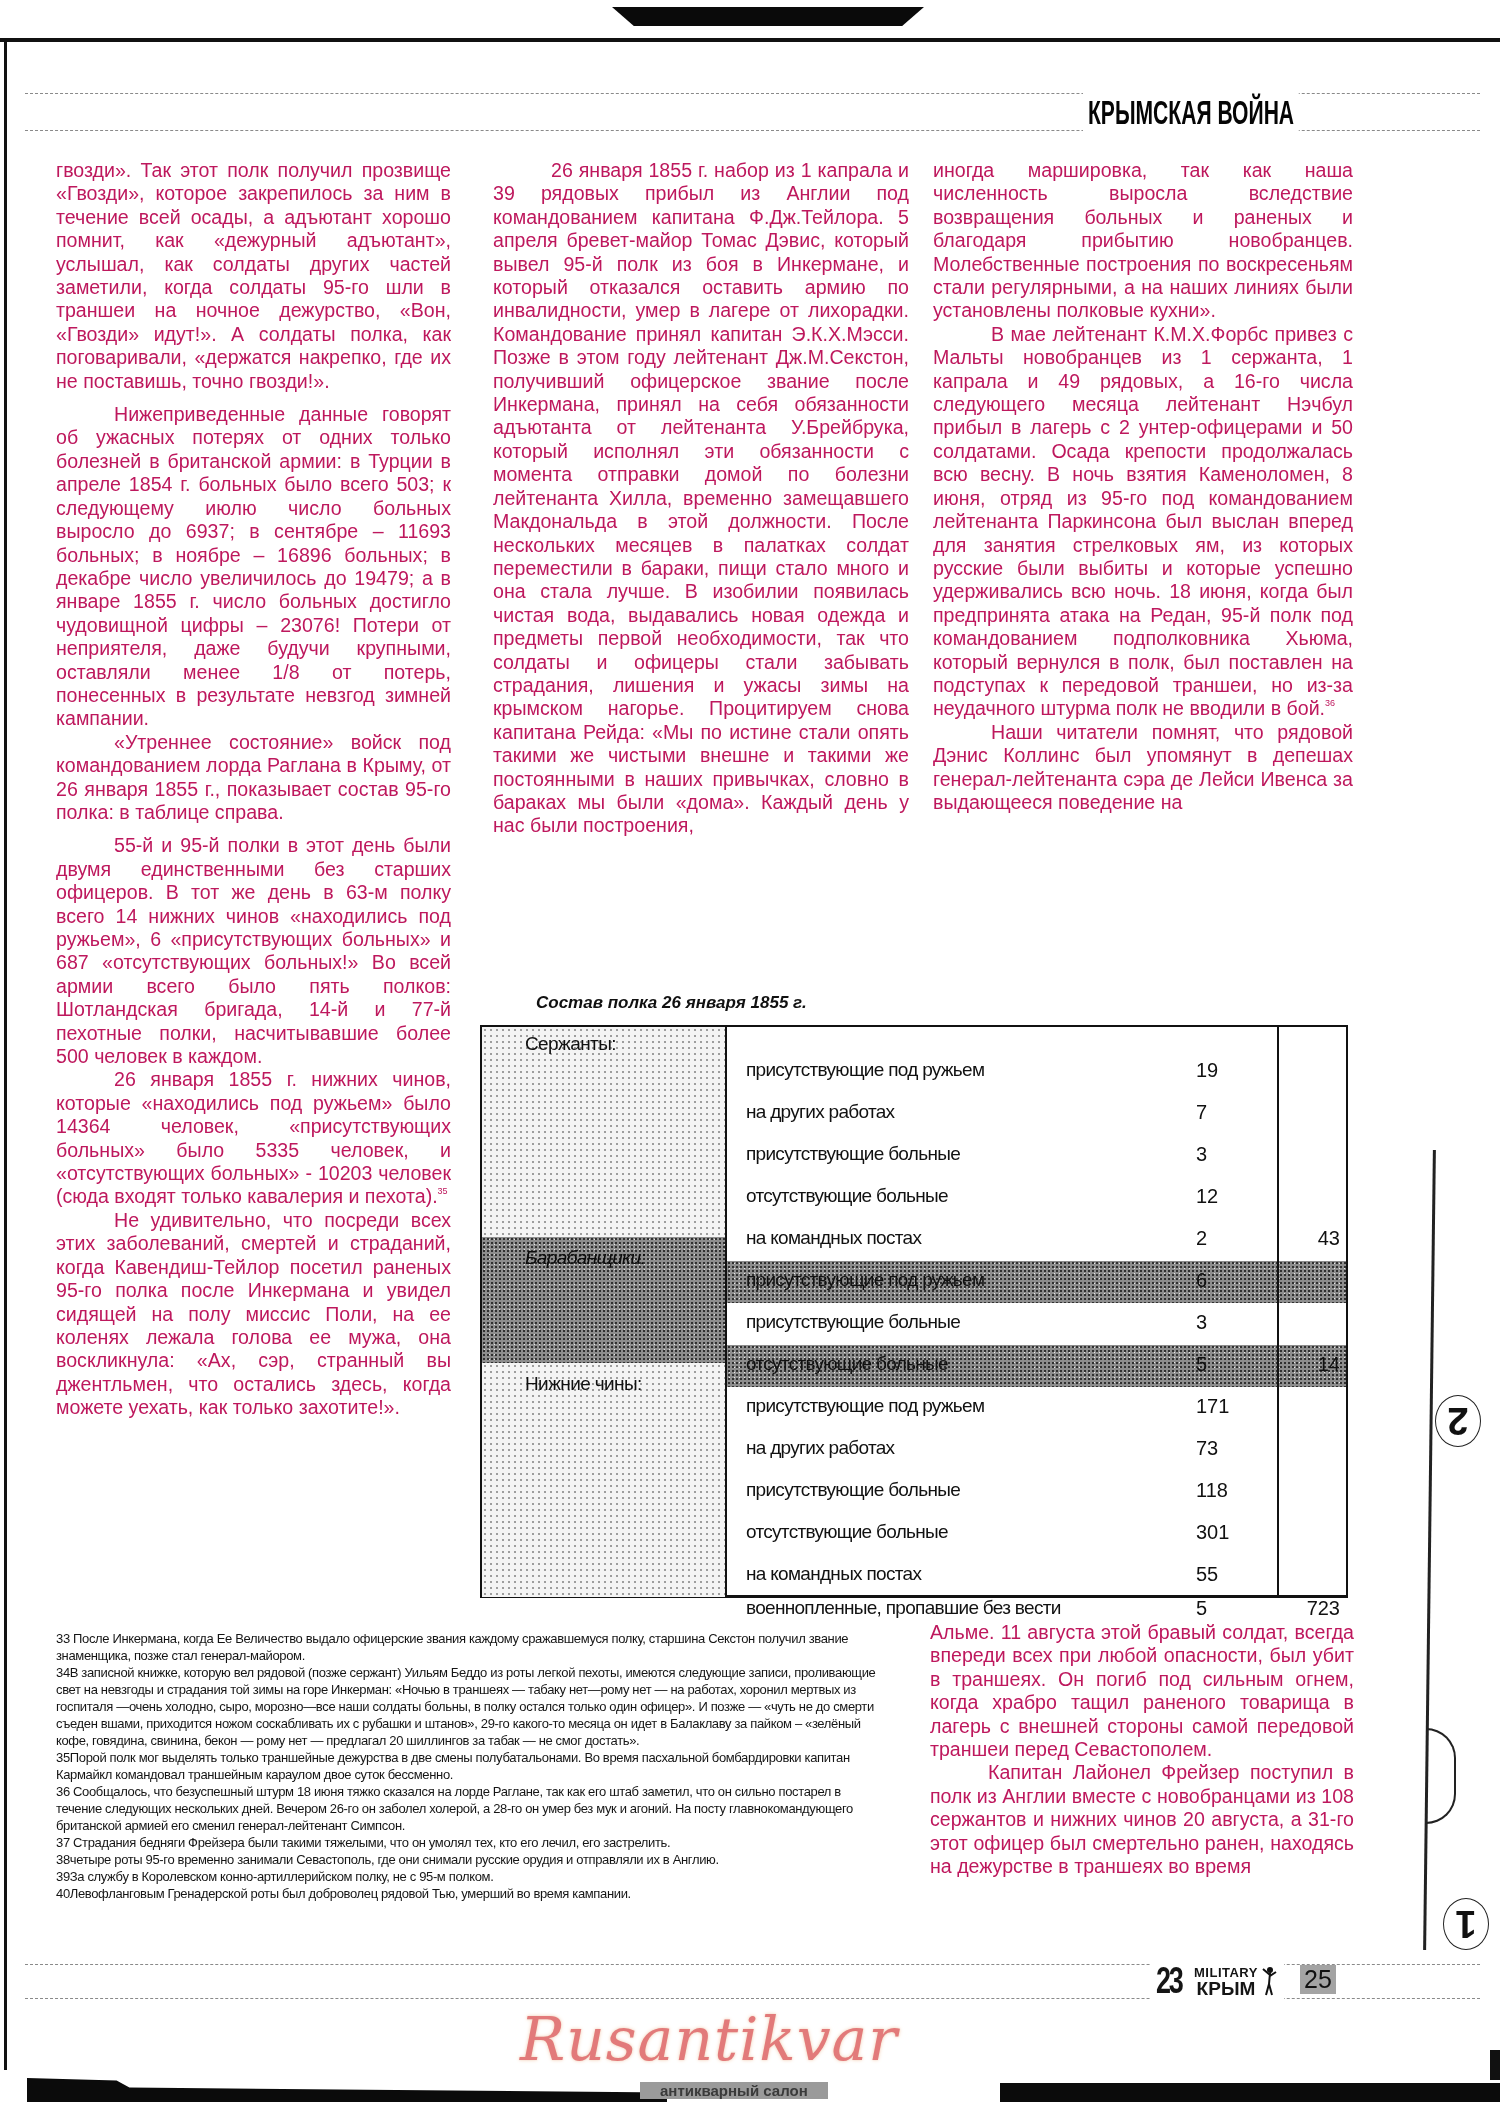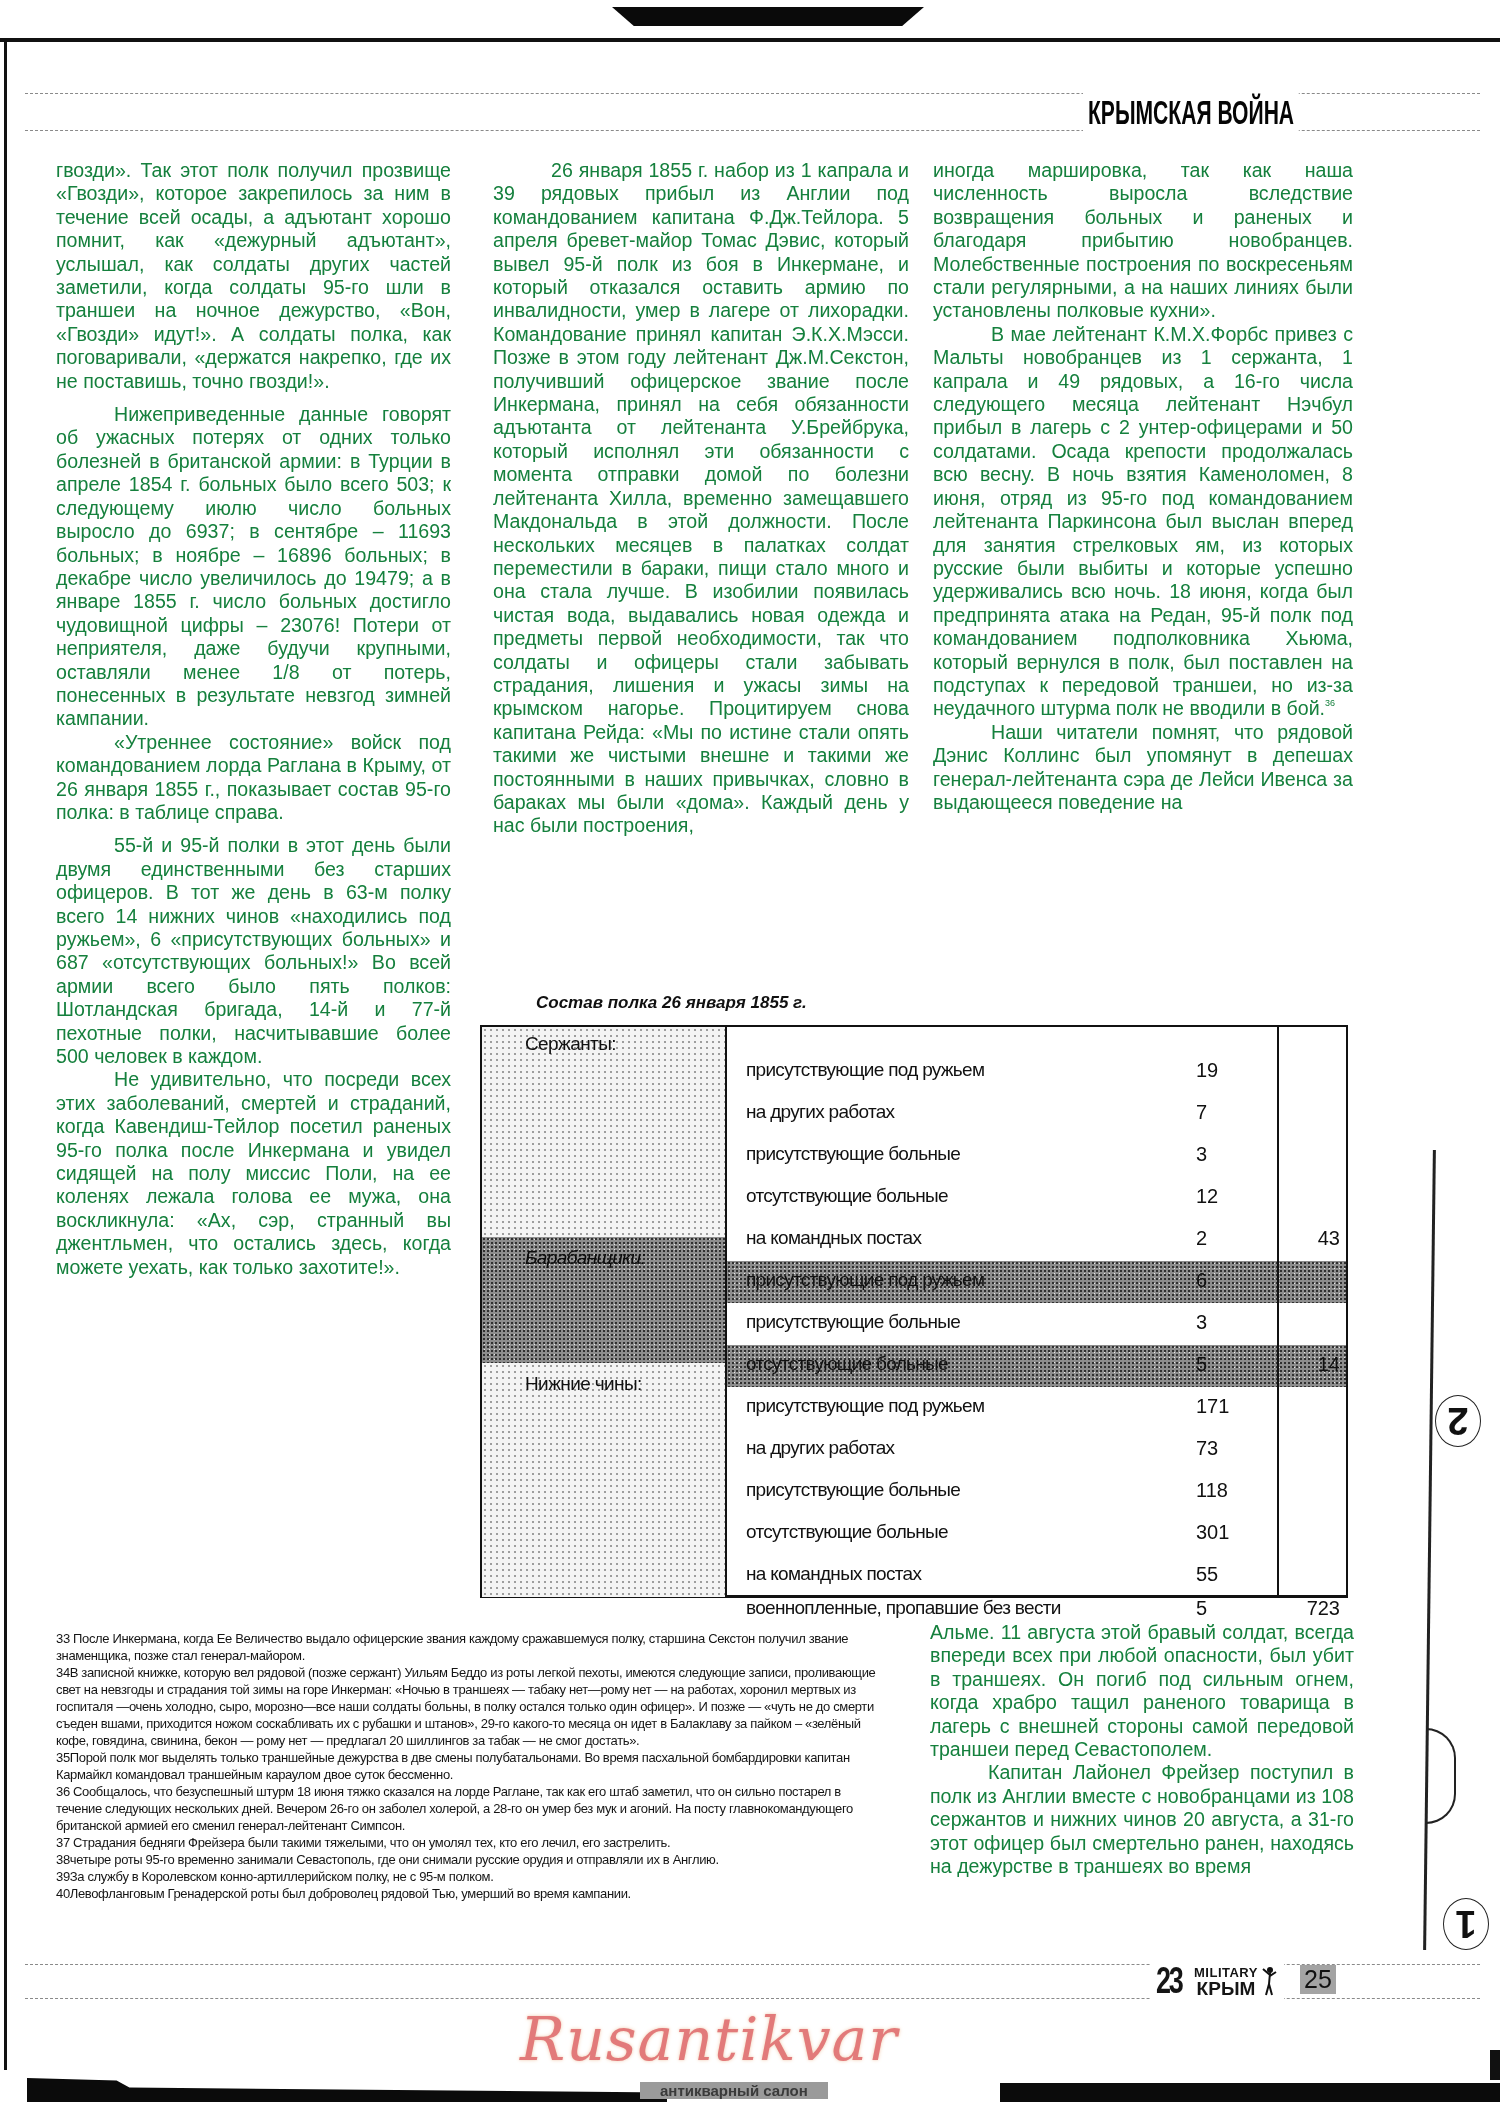--- a/index.html
+++ b/index.html
@@ -24,21 +24,21 @@
   .section-title {
     left: 1083px; top: 92px; height: 40px; line-height: 40px;
     font-family: "Liberation Sans Narrow", "Liberation Sans", sans-serif;
     font-weight: 900; font-size: 34px; letter-spacing: 0px;
     transform: scaleX(0.62); transform-origin: left center;
     color: #050505; white-space: nowrap; background: #fff; padding: 0 8px;
   }
   
   .col {
     font-size: 19.6px; line-height: 23.4px; text-align: justify;
-    color: #15803d;
+    color: #be185d;
   }
   .col p { margin: 0; }
   .col p.ind { text-indent: 58px; }
   .col p.gap { margin-top: 10px; }
   .col1 { left: 56px; top: 159px; width: 395px; }
   .col2 { left: 493px; top: 159px; width: 416px; }
   .col3 { left: 933px; top: 159px; width: 420px; }
   .col3b { left: 930px; top: 1621px; width: 424px; }
   sup.fn { font-size: 9px; vertical-align: 9px; line-height: 0; }
   
@@ -146,20 +146,21 @@
 <div class="abs left-border"></div>
 
 <div class="abs header-band"></div>
 <div class="abs section-title">КРЫМСКАЯ ВОЙНА</div>
 
 <div class="abs col col1">
   <p>гвозди». Так этот полк получил прозвище «Гвозди», которое закрепилось за ним в течение всей осады, а адъютант хорошо помнит, как «дежурный адъютант», услышал, как солдаты других частей заметили, когда солдаты 95-го шли в траншеи на ночное дежурство, «Вон, «Гвозди» идут!». А солдаты полка, как поговаривали, «держатся накрепко, где их не поставишь, точно гвозди!».</p>
   <p class="ind gap">Нижеприведенные данные говорят об ужасных потерях от одних только болезней в британской армии: в Турции в апреле 1854 г. больных было всего 503; к следующему июлю число больных выросло до 6937; в сентябре – 11693 больных; в ноябре – 16896 больных; в декабре число увеличилось до 19479; а в январе 1855 г. число больных достигло чудовищной цифры – 23076! Потери от неприятеля, даже будучи крупными, оставляли менее 1/8 от потерь, понесенных в результате невзгод зимней кампании.</p>
   <p class="ind">«Утреннее состояние» войск под командованием лорда Раглана в Крыму, от 26 января 1855 г., показывает состав 95-го полка:  в таблице справа.</p>
   <p class="ind gap">55-й и 95-й полки в этот день были двумя единственными без старших офицеров. В тот же день в 63-м полку всего 14 нижних чинов «находились под ружьем», 6 «присутствующих больных» и 687 «отсутствующих больных!» Во всей армии всего было пять полков: Шотландская бригада, 14-й и 77-й пехотные полки, насчитывавшие более 500  человек в каждом.</p>
+  <p class="ind"><span>26 января 1855 г. нижних чинов, которые «находились под ружьем» было 14364 человек, «присутствующих больных» было 5335 человек, и «отсутствующих больных» - 10203 человек (сюда входят только кавалерия и пехота).</span><sup class="fn">35</sup></p>
   <p class="ind">Не удивительно, что посреди всех этих заболеваний, смертей и страданий, когда Кавендиш-Тейлор посетил раненых 95-го полка после Инкермана и увидел сидящей на полу миссис Поли, на ее коленях лежала голова ее мужа, она воскликнула: «Ах, сэр, странный вы джентльмен, что остались здесь, когда можете уехать, как только захотите!».</p>
 </div>
 
 <div class="abs col col2">
   <p class="ind">26 января 1855 г. набор из 1 капрала и 39 рядовых прибыл из Англии под командованием капитана Ф.Дж.Тейлора. 5 апреля бревет-майор Томас Дэвис, который вывел 95-й полк из боя в Инкермане, и который отказался оставить армию по инвалидности, умер в лагере от лихорадки. Командование принял капитан Э.К.Х.Мэсси. Позже в этом году лейтенант Дж.М.Секстон, получивший офицерское звание после Инкермана, принял на себя обязанности адъютанта от лейтенанта У.Брейбрука, который исполнял эти обязанности с момента отправки домой по болезни лейтенанта Хилла, временно замещавшего Макдональда в этой должности. После нескольких месяцев в палатках солдат переместили в бараки, пищи стало много и она стала лучше. В изобилии появилась чистая вода, выдавались новая одежда и предметы первой необходимости, так что солдаты и офицеры стали забывать страдания, лишения и ужасы зимы на крымском нагорье. Процитируем снова капитана Рейда: «Мы по истине стали опять такими же чистыми внешне и такими же постоянными в наших привычках, словно в бараках мы были «дома». Каждый день у нас были построения,</p>
 </div>
 
 <div class="abs col col3">
   <p>иногда маршировка, так как наша численность выросла вследствие возвращения больных и раненых и благодаря прибытию новобранцев. Молебственные построения по воскресеньям стали регулярными, а на наших линиях были установлены полковые кухни».</p>
   <p class="ind"><span>В мае лейтенант К.М.Х.Форбс привез с Мальты новобранцев из 1 сержанта, 1 капрала и 49 рядовых, а 16-го числа следующего месяца лейтенант Нэчбул прибыл в лагерь с 2 унтер-офицерами и 50 солдатами. Осада крепости продолжалась всю весну. В ночь взятия Каменоломен, 8 июня, отряд из 95-го под командованием лейтенанта Паркинсона был выслан вперед для занятия стрелковых ям, из которых русские были выбиты и которые успешно удерживались всю ночь. 18 июня, когда был предпринята атака на Редан, 95-й полк под командованием подполковника Хьюма, который вернулся в полк, был поставлен на подступах к передовой траншеи, но из-за неудачного штурма полк не вводили в бой.</span><sup class="fn">36</sup></p>

